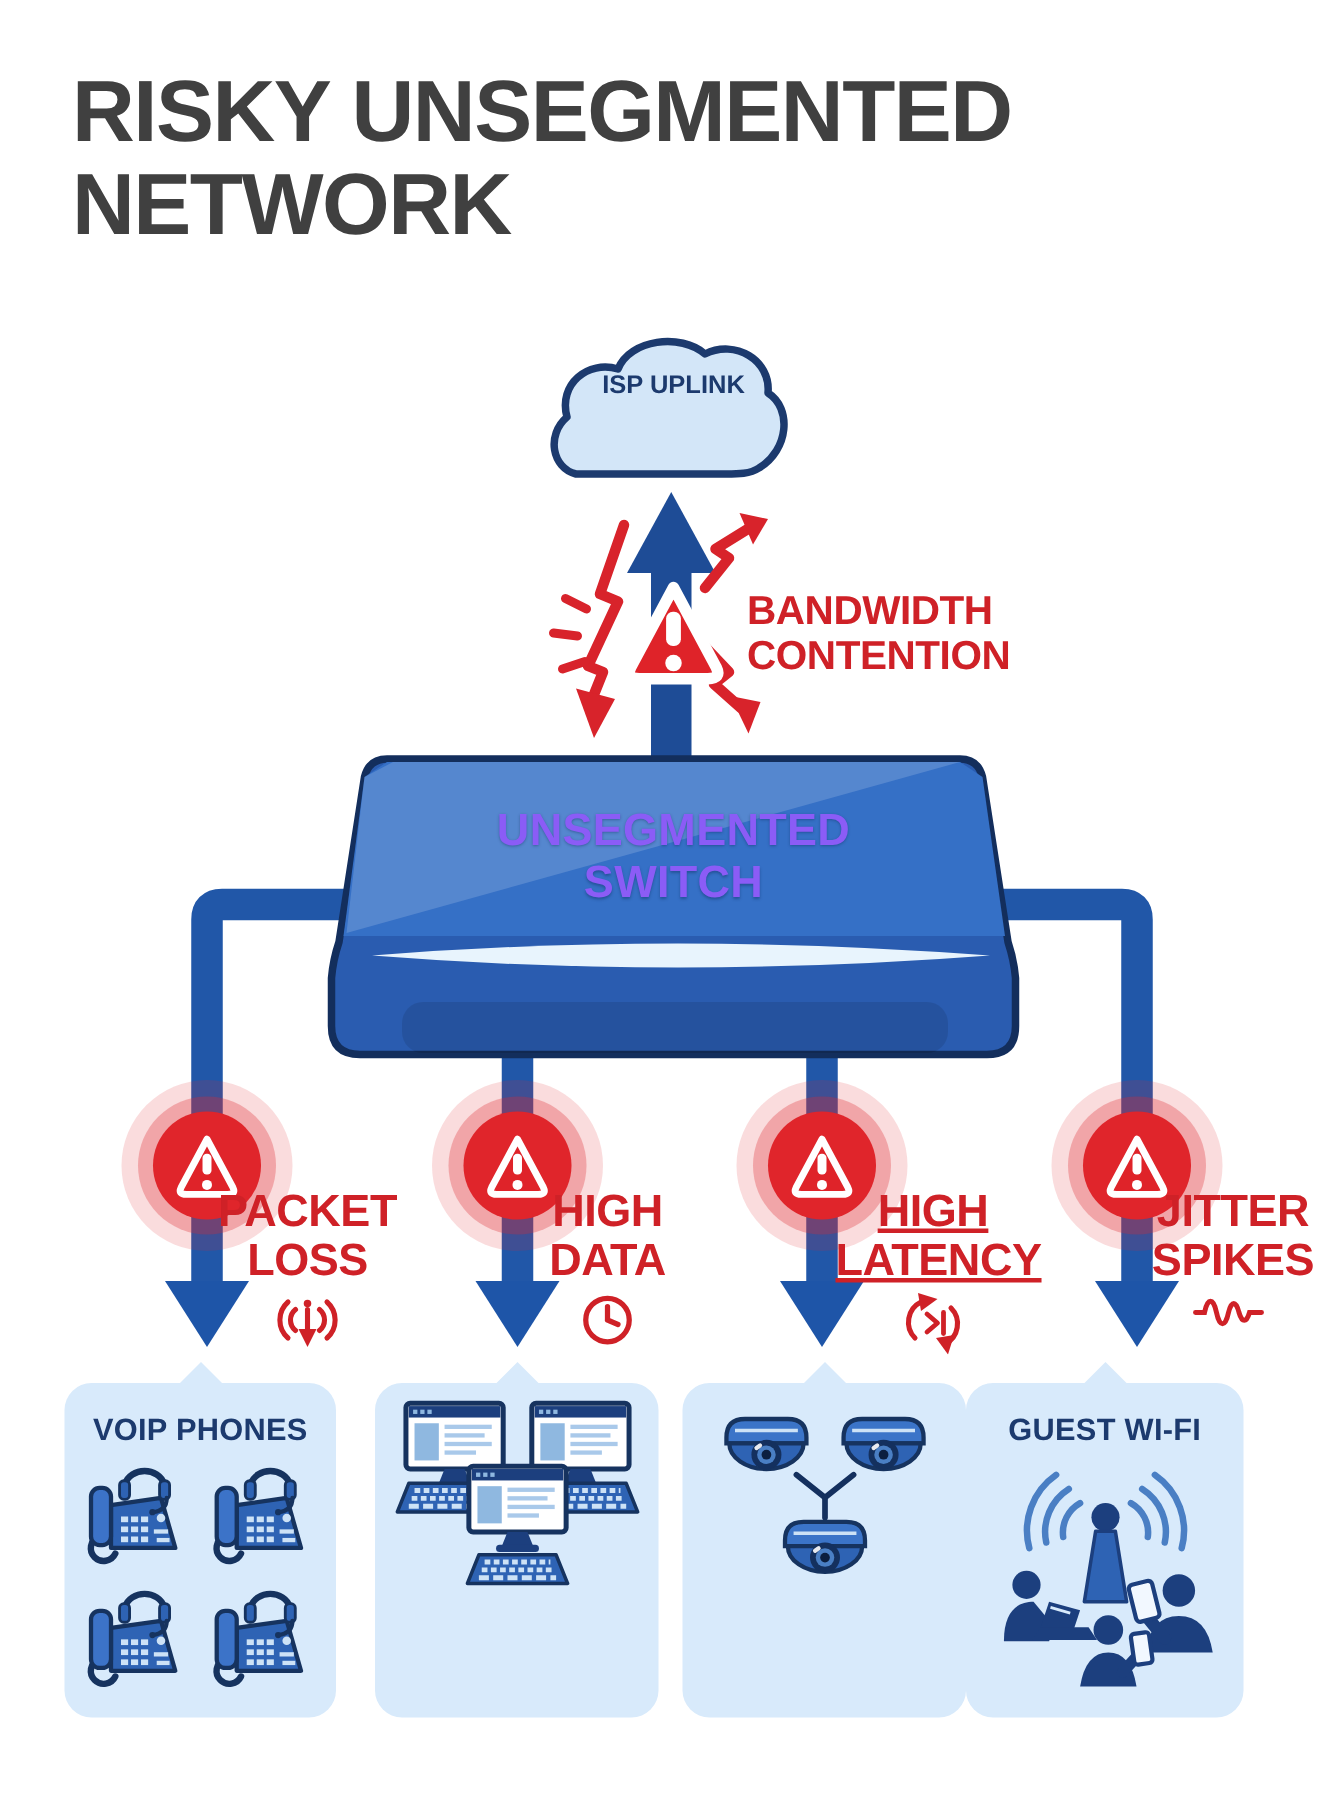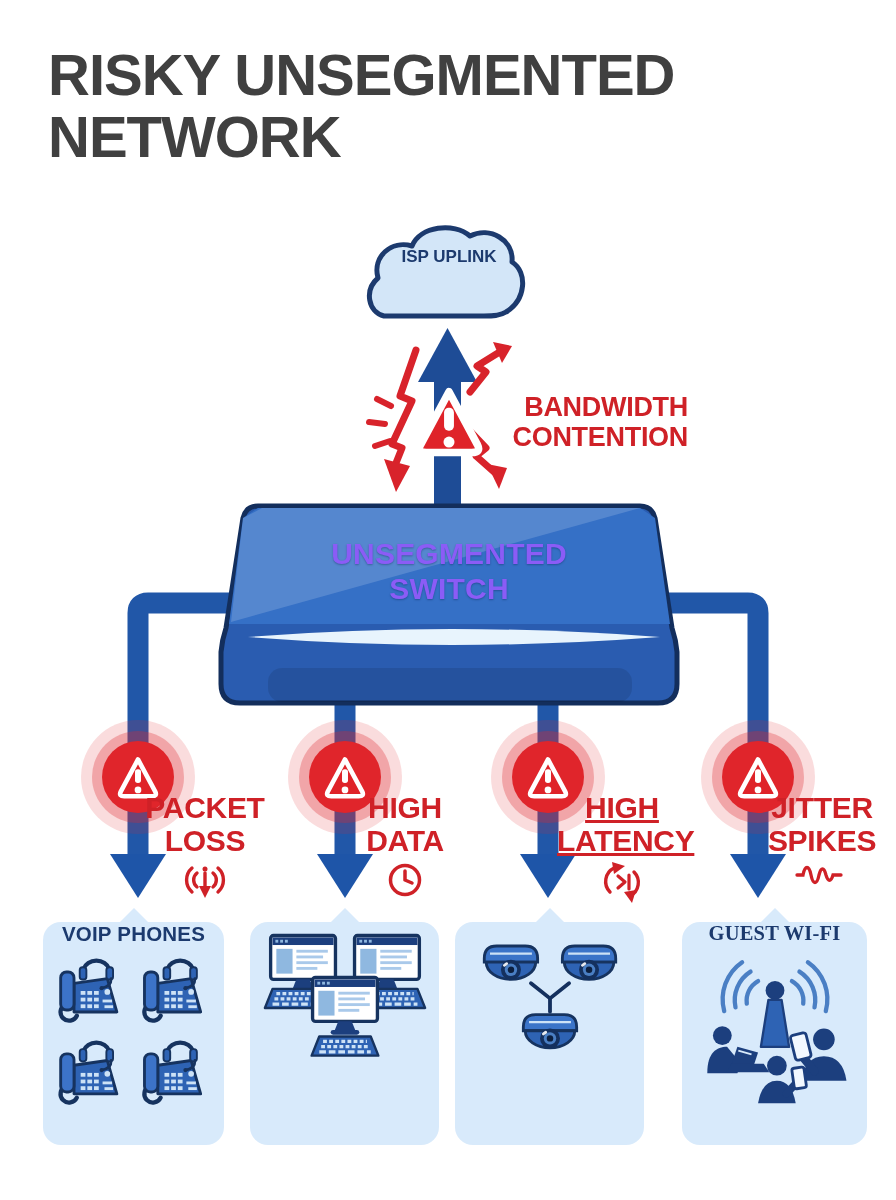--- a/index.html
+++ b/index.html
@@ -15,21 +15,21 @@
     padding-left:48px;
   }
   .page-title .inner{display:inline-block;max-width:700px;}
   svg{display:block;}
   #art{left:0;top:0;pointer-events:none;}
   .cloud-label{
     left:399px;top:247px;width:100px;text-align:center;
     font-size:17px;font-weight:bold;line-height:1.12;color:#1C3A6E;
   }
   .bandwidth-label{
-    left:498px;top:392px;width:190px;text-align:right;
+    left:498px;top:392px;width:190px;text-align:left;
     font-size:27px;font-weight:bold;line-height:1.12;color:#CF2127;letter-spacing:-0.3px;
   }
   .switch-label{
     left:308px;top:537px;width:282px;text-align:center;
     font-size:30px;font-weight:bold;line-height:1.15;color:#8b5cf6;letter-spacing:0.2px;
     text-shadow:0 1px 2px rgba(10,30,70,0.35);
   }
   .issue{
     top:791px;width:130px;text-align:center;
     font-size:30px;font-weight:bold;line-height:1.1;color:#CF2127;letter-spacing:-0.3px;
@@ -37,21 +37,21 @@
   .issue svg{margin:4px auto 0 auto;}
   .panel{
     top:922px;height:223px;background:#D8EAFB;border-radius:18px;
   }
   .panel::before{
     content:"";position:absolute;top:-14px;left:50%;transform:translateX(-50%);
     border-left:15px solid transparent;border-right:15px solid transparent;
     border-bottom:15px solid #D8EAFB;
   }
   .panel-title{
-    margin-top:0;text-align:center;font-size:20.5px;font-weight:bold;
+    margin-top:20px;text-align:center;font-size:20.5px;font-weight:bold;
     color:#1C3A6E;letter-spacing:0.2px;
   }
   .panel-art{display:flex;justify-content:center;margin-top:6px;}
 </style>
 </head>
 <body>
 
 <div class="stage">
 
   <div class="abs page-title">
@@ -263,21 +263,21 @@
           <path d="M64,56 L84,72 L104,56"></path>
           <path d="M84,72 V86"></path>
         </g>
         <use href="#cam" transform="translate(10,12)"></use>
         <use href="#cam" transform="translate(92,12)"></use>
         <use href="#cam" transform="translate(51,84)"></use>
       </svg>
     </div>
   </div>
 
-  <div class="abs panel" style="left:682px;width:185px;font-family:Liberation Serif, serif;">
+  <div class="abs panel" style="left:644px;width:185px;">
     <div class="panel-title">GUEST WI-FI</div>
     <div class="panel-art">
       <svg width="158" height="156" viewBox="0 0 168 162">
         <g stroke="#4A7FC4" stroke-width="4.6" fill="none" stroke-linecap="round">
           <path d="M66,30 A24,24 0 0 0 54,54"></path>
           <path d="M58,20 A36,36 0 0 0 42,58"></path>
           <path d="M49,10 A48,48 0 0 0 30,62"></path>
           <path d="M102,30 A24,24 0 0 1 114,54"></path>
           <path d="M110,20 A36,36 0 0 1 126,58"></path>
           <path d="M119,10 A48,48 0 0 1 138,62"></path>

